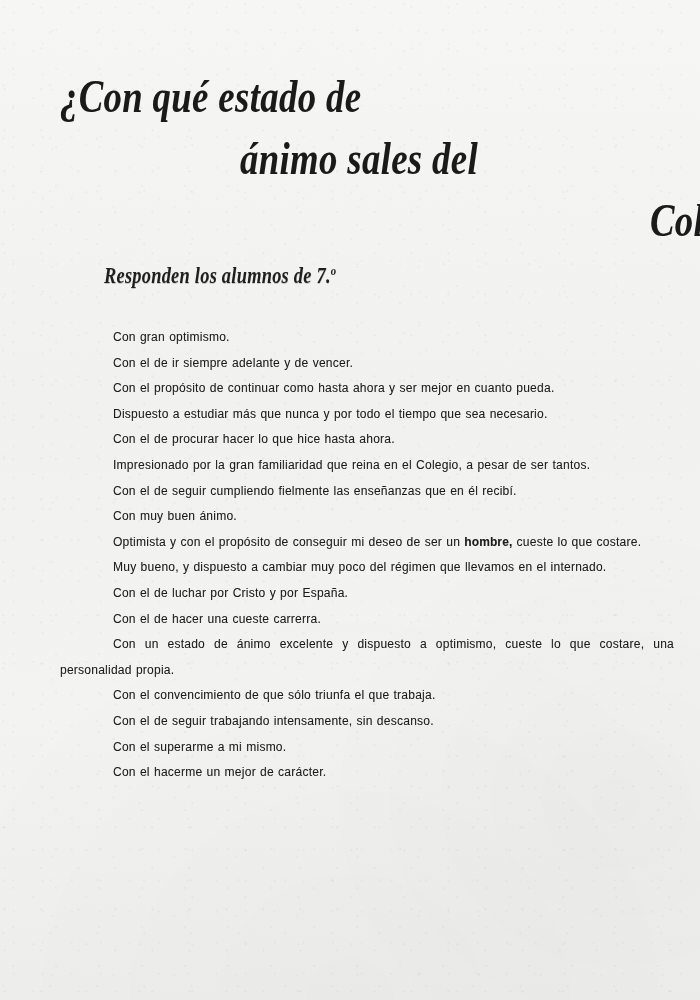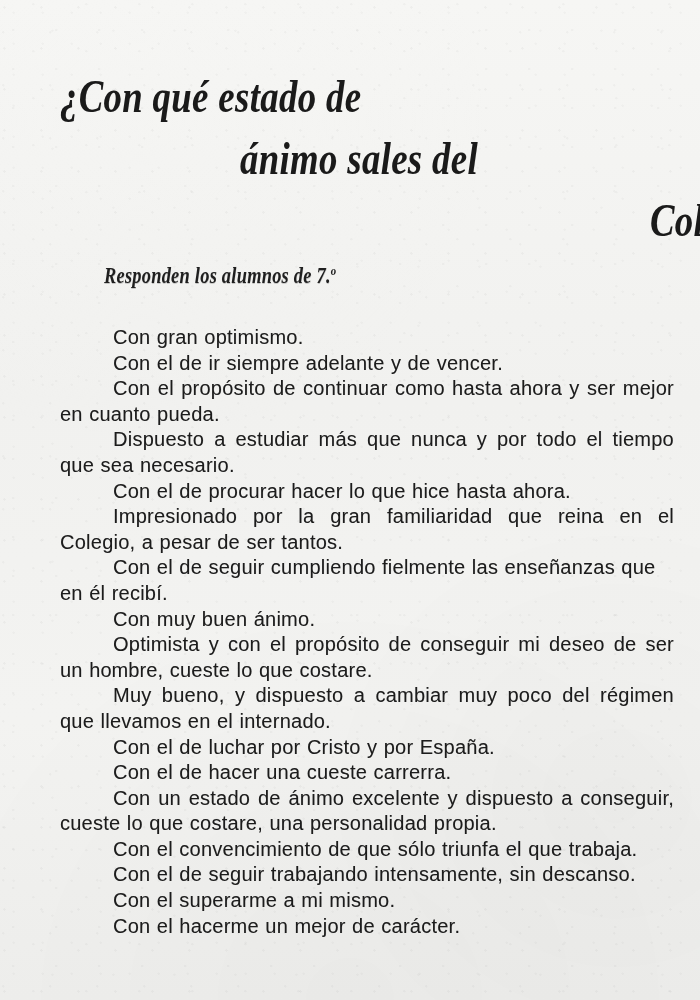--- a/index.html
+++ b/index.html
@@ -99,35 +99,35 @@
   .body-text {
     position: absolute;
     left: 60px;
     top: 325px;
     width: 614px;
   }
 
   .body-text p {
     margin: 0;
     font-family: "Liberation Sans", "DejaVu Sans", sans-serif;
-    font-size: 20px;
+    font-size: 12px;
     line-height: 25.6px;
     letter-spacing: 0.25px;
     word-spacing: 0.6px;
     text-align: justify;
     text-indent: 53px;
     color: #1c1c1c;
     text-shadow: 0.2px 0.2px 0.3px rgba(0,0,0,0.22);
   }
 
   
   .body-text p.single { text-align: left; }
 
   .body-text p b {
-    font-weight: 400;
+    font-weight: 700;
     letter-spacing: 0.1px;
   }
 </style>
 </head>
 <body>
 
 <div class="page">
 
   <div class="page-grain"></div>
 
@@ -147,20 +147,20 @@
       <p>Con el propósito de continuar como hasta ahora y ser mejor en cuanto pueda.</p>
       <p>Dispuesto a estudiar más que nunca y por todo el tiempo que sea necesario.</p>
       <p class="single">Con el de procurar hacer lo que hice hasta ahora.</p>
       <p>Impresionado por la gran familiaridad que reina en el Colegio, a pesar de ser tantos.</p>
       <p class="single">Con el de seguir cumpliendo fielmente las enseñanzas que en él recibí.</p>
       <p class="single">Con muy buen ánimo.</p>
       <p><span>Optimista y con el propósito de conseguir mi deseo de ser un </span><b>hombre,</b><span> cueste lo que costare.</span></p>
       <p>Muy bueno, y dispuesto a cambiar muy poco del régimen que llevamos en el internado.</p>
       <p class="single">Con el de luchar por Cristo y por España.</p>
       <p class="single">Con el de hacer una cueste carrerra.</p>
-      <p>Con un estado de ánimo excelente y dispuesto a conseguir, cueste lo que costare, una personalidad propia.</p>
+      <p>Con un estado de ánimo excelente y dispuesto a optimismo, cueste lo que costare, una personalidad propia.</p>
       <p class="single">Con el convencimiento de que sólo triunfa el que trabaja.</p>
       <p class="single">Con el de seguir trabajando intensamente, sin descanso.</p>
       <p class="single">Con el superarme a mi mismo.</p>
       <p class="single">Con el hacerme un mejor de carácter.</p>
     </div>
 
 </div>
 
 </body></html>

